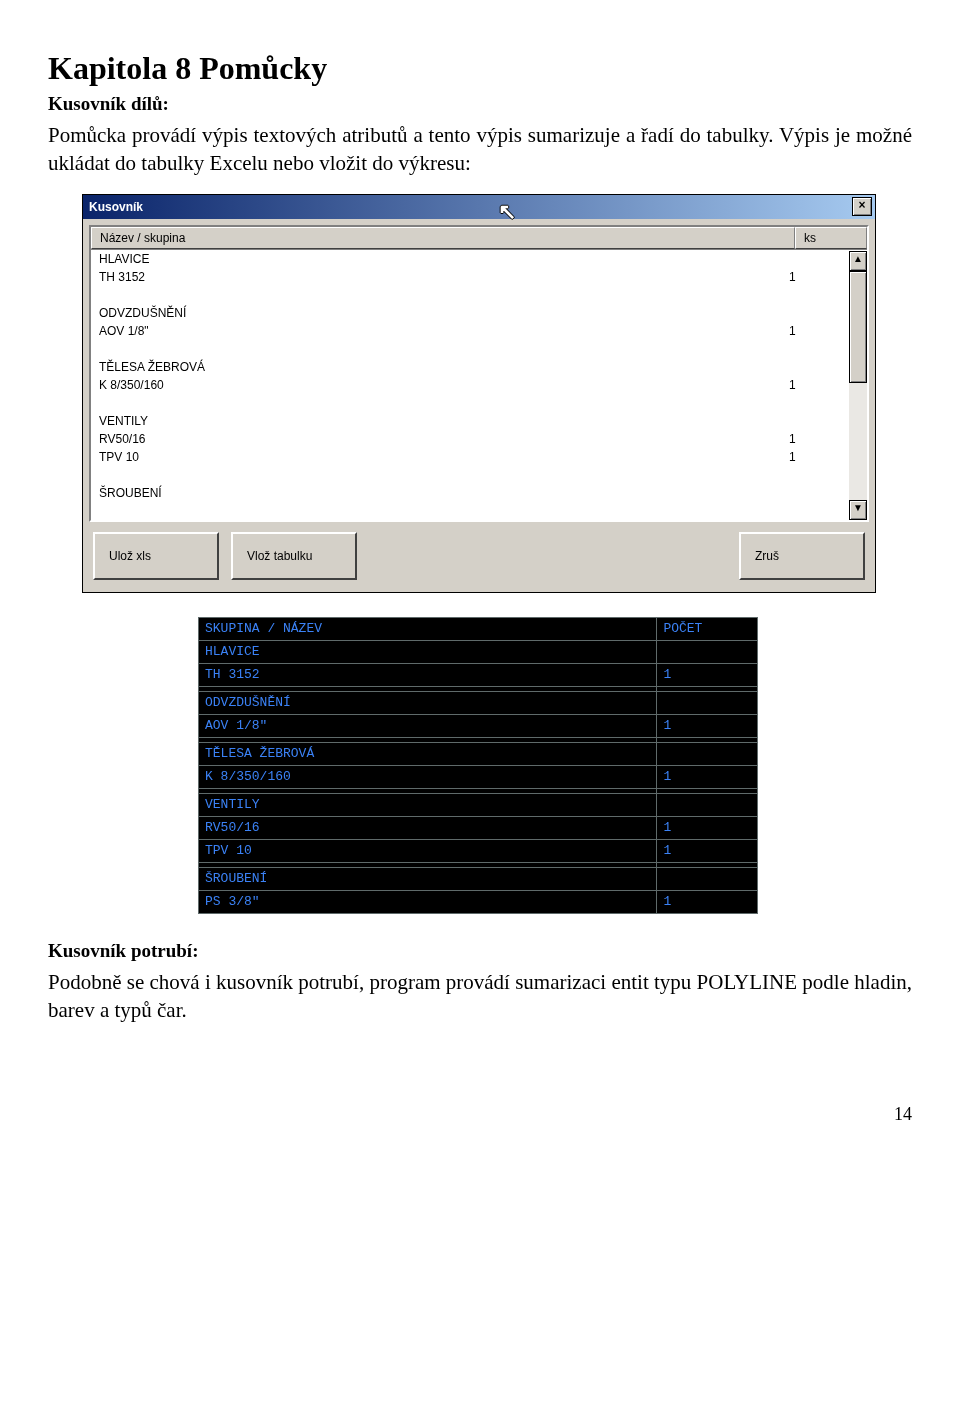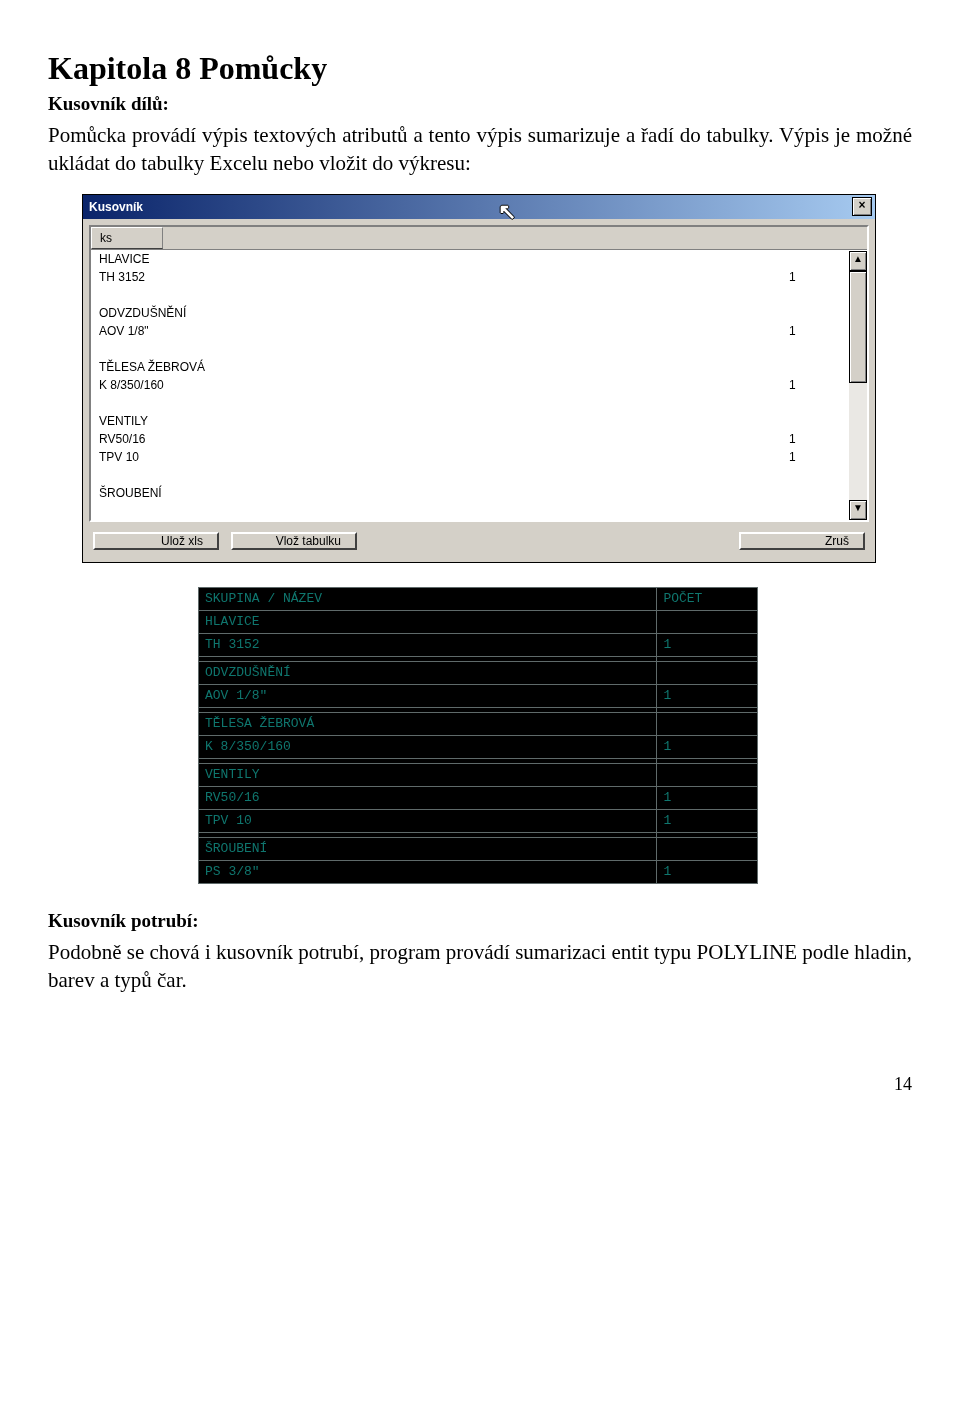--- a/index.html
+++ b/index.html
@@ -137,36 +137,36 @@
     box-shadow: inset 1px 1px 0 #fff, inset -1px -1px 0 #808080;
   }
   .btnrow {
     display: flex;
     gap: 12px;
     padding: 10px 4px 6px 4px;
   }
   .btnrow .spacer { flex: 1; }
   .w-btn {
     min-width: 94px;
-    padding: 0 14px;
-    text-align: right;
+    padding: 15px 14px;
+    text-align: left;
     background: #d4d0c8;
     border-top: 2px solid #fff;
     border-left: 2px solid #fff;
     border-right: 2px solid #404040;
     border-bottom: 2px solid #404040;
   }
 
   
   .cad {
     width: 560px;
     margin: 18px 0 26px 150px;
     font-family: "Courier New", Consolas, monospace;
     font-size: 13px;
-    color: #0f766e;
+    color: #3b82f6;
     background: #000;
   }
   .cad-table { border-collapse: collapse; width: 100%; }
   .cad-table td {
     border: 1px solid #5f6a6a;
     padding: 2px 6px;
     height: 18px;
     vertical-align: middle;
   }
   .cad-table td.ct1 { width: 82%; }
@@ -183,20 +183,21 @@
 
 <div class="win">
   <div class="titlebar">
     <span class="title">Kusovník</span>
     <span class="cursor">↖</span>
     <div class="close-btn">×</div>
   </div>
   <div class="win-inner">
     <div class="listbox">
       <div class="list-header">
+        <div class="hcol name">Název / skupina</div>
         <div class="hcol ks">ks</div>
       </div>
       <div class="list-body" id="list-body">
           <div class="lrow">
             <div class="c1">HLAVICE</div>
             <div class="c2"></div>
           </div>
           <div class="lrow">
             <div class="c1">TH 3152</div>
             <div class="c2">1</div>

